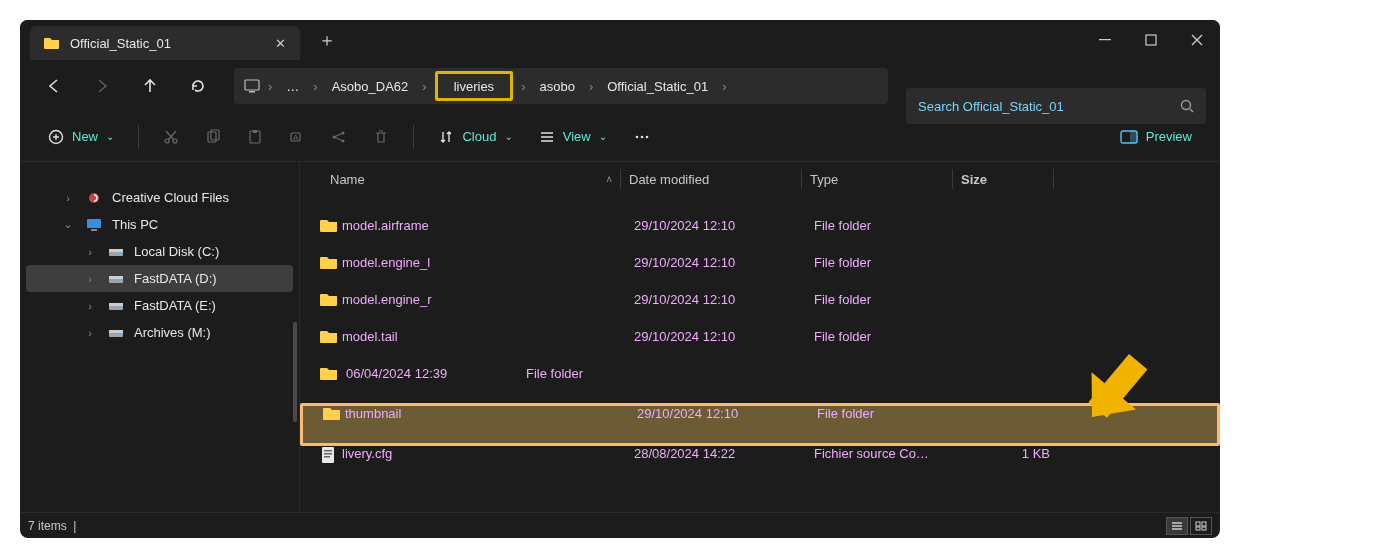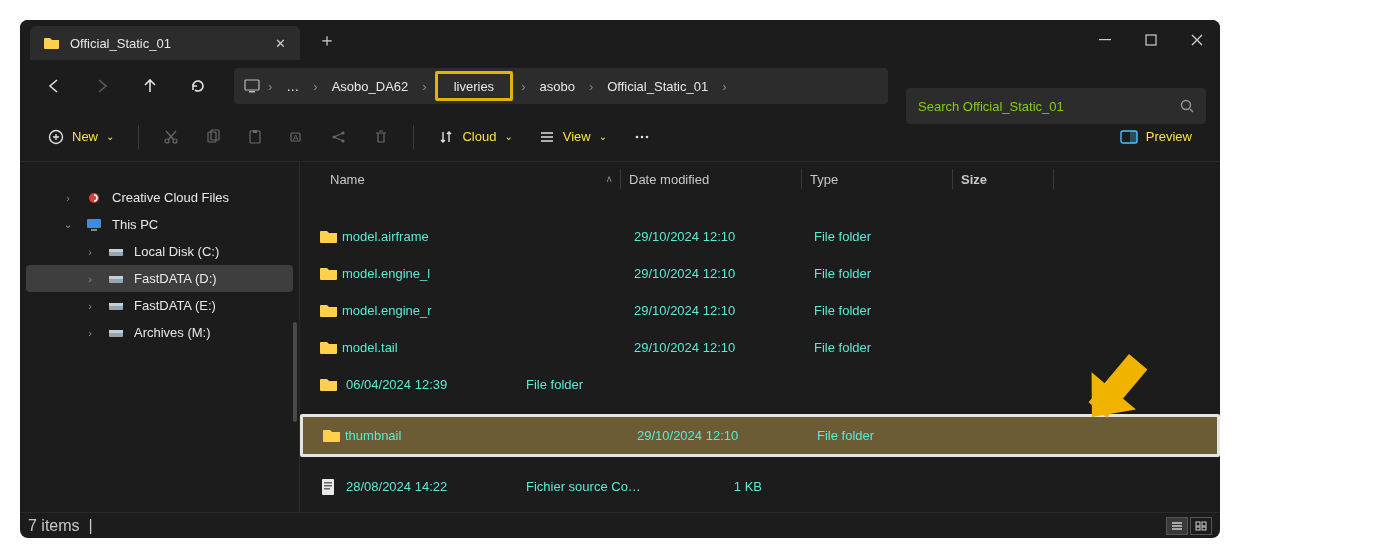--- a/index.html
+++ b/index.html
@@ -90,37 +90,37 @@
   }
   .chev { color: #8a8a8a; padding: 0 4px; }
   .searchbox {
     width: 300px;
     background: #2c2c2c;
     border-radius: 4px;
     height: 36px;
     display:flex; align-items:center;
     padding: 0 12px;
     margin-left: 10px;
-    color: #84cc16;
+    color: #7dd3fc;
     justify-content: space-between;
     margin-top: 40px;
   }
   
   .toolbar {
     height: 50px;
     display:flex; align-items:center;
     padding: 0 18px;
     gap: 6px;
     border-bottom: 1px solid #2a2a2a;
   }
   .tool-btn {
     display:flex; align-items:center;
     gap: 8px;
     padding: 6px 10px;
-    color: #fde047;
+    color: #5eead4;
     cursor:pointer;
     border-radius:4px;
   }
   .tool-btn.dim { color: #6a6a6a; }
   .divider { width:1px; height: 24px; background:#3a3a3a; margin: 0 8px; }
   
   .main { flex:1; display:flex; overflow:hidden; }
   .sidebar {
     width: 280px;
     border-right: 1px solid #2a2a2a;
@@ -148,41 +148,40 @@
     font-size: 13px;
   }
   .col-name { width: 320px; padding-left: 30px; display:flex; align-items:center; gap:6px;}
   .col-date { width: 180px; }
   .col-type { width: 150px; }
   .col-size { width: 100px; text-align:left;font-weight:bold; }
   .col-divider { width:1px; height: 20px; background:#3a3a3a; }
   .row {
     display:flex;
     height: 37px;
-    align-items: center;
     padding-left: 20px;
-    color:#5eead4;
+    color:#f0abfc;
   }
   .row.selected { background: #6b5c36; }
   .row-highlight {
-    border: 3px solid #e5e5e5;
+    border: 3px solid #fdba74;
     border-radius: 2px;
-    margin: 11px 0;
+    margin: 0 0;
   }
   .row .icon { width:22px; }
   .row .name { width: 288px; }
   .row .date { width: 180px; padding-left: 4px;}
   .row .type { width: 150px; padding-left: 4px;}
   .row .size { width: 100px; text-align:right; padding-right: 10px;}
   
   .statusbar {
     height: 26px;
     display:flex; align-items:center;
     padding: 0 8px;
-    font-size: 16px;
+    font-size: 12px;
     color:#c8c8c8;
     border-top: 1px solid #2a2a2a;
     justify-content: space-between;
   }
   .view-toggles { display:flex; gap:2px; }
   .view-toggle { width:22px; height:18px; display:flex; align-items:center; justify-content:center; border:1px solid #555; cursor:pointer; }
   .view-toggle.active { background:#3a3a3a; }
   
   .arrow {
     position: absolute;
@@ -515,20 +514,21 @@
           </div>
           <div class="row">
             <span class="icon">
               <svg width="16" height="18" viewBox="0 0 16 18">
                 <rect x="2" y="1" width="12" height="16" rx="1" fill="#e8e8e8"></rect>
                 <rect x="4" y="4" width="8" height="1.5" fill="#666"></rect>
                 <rect x="4" y="7" width="8" height="1.5" fill="#666"></rect>
                 <rect x="4" y="10" width="6" height="1.5" fill="#666"></rect>
               </svg>
             </span>
+            <span class="name">livery.cfg</span>
             <span class="date">28/08/2024 14:22</span>
             <span class="type">Fichier source Co…</span>
             <span class="size">1 KB</span>
           </div>
         </div>
 
       <svg class="arrow" style="left:762px; top:180px;" width="110" height="90" viewBox="0 0 110 90">
         <g transform="rotate(220 55 45)">
           <path d="M55 15 L55 78" stroke="#f0b400" stroke-width="24"></path>
           <path d="M26 40 L55 6 L84 40 Z" fill="#f0b400"></path>

